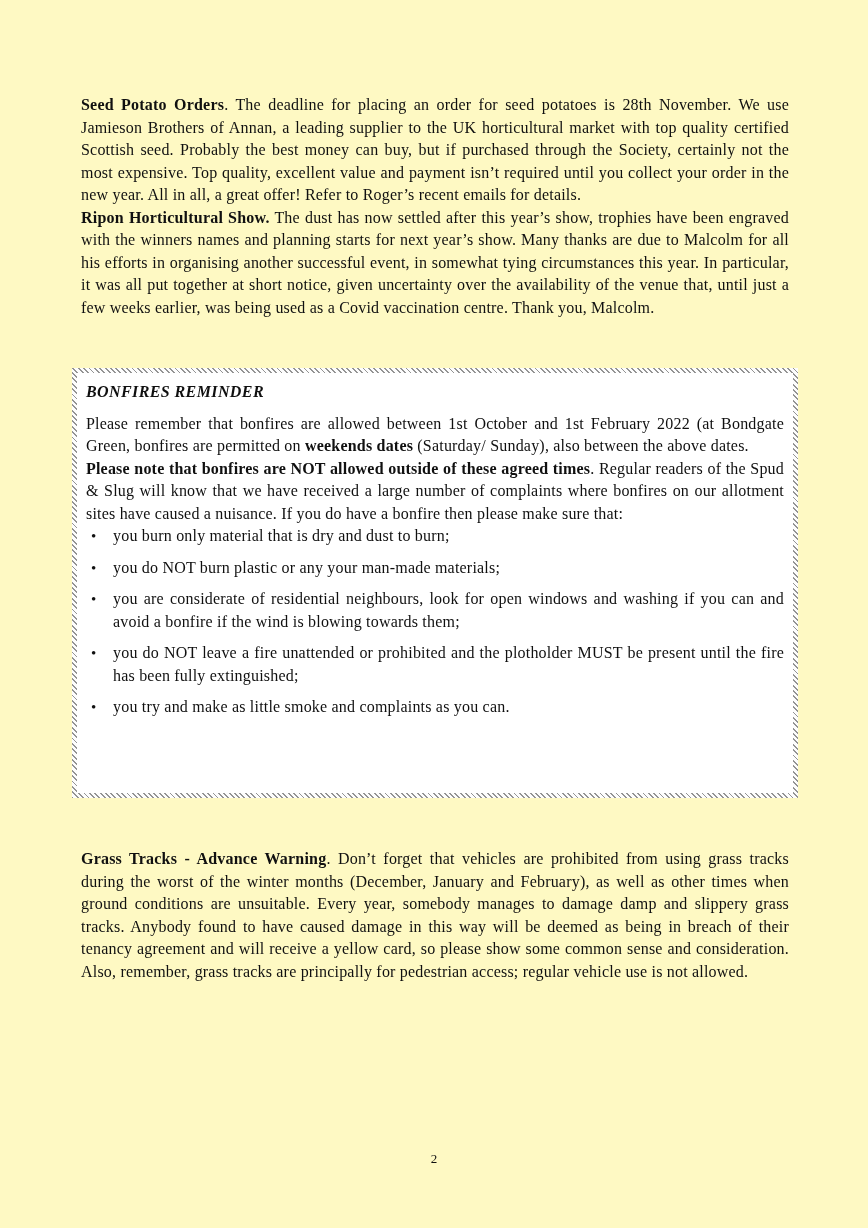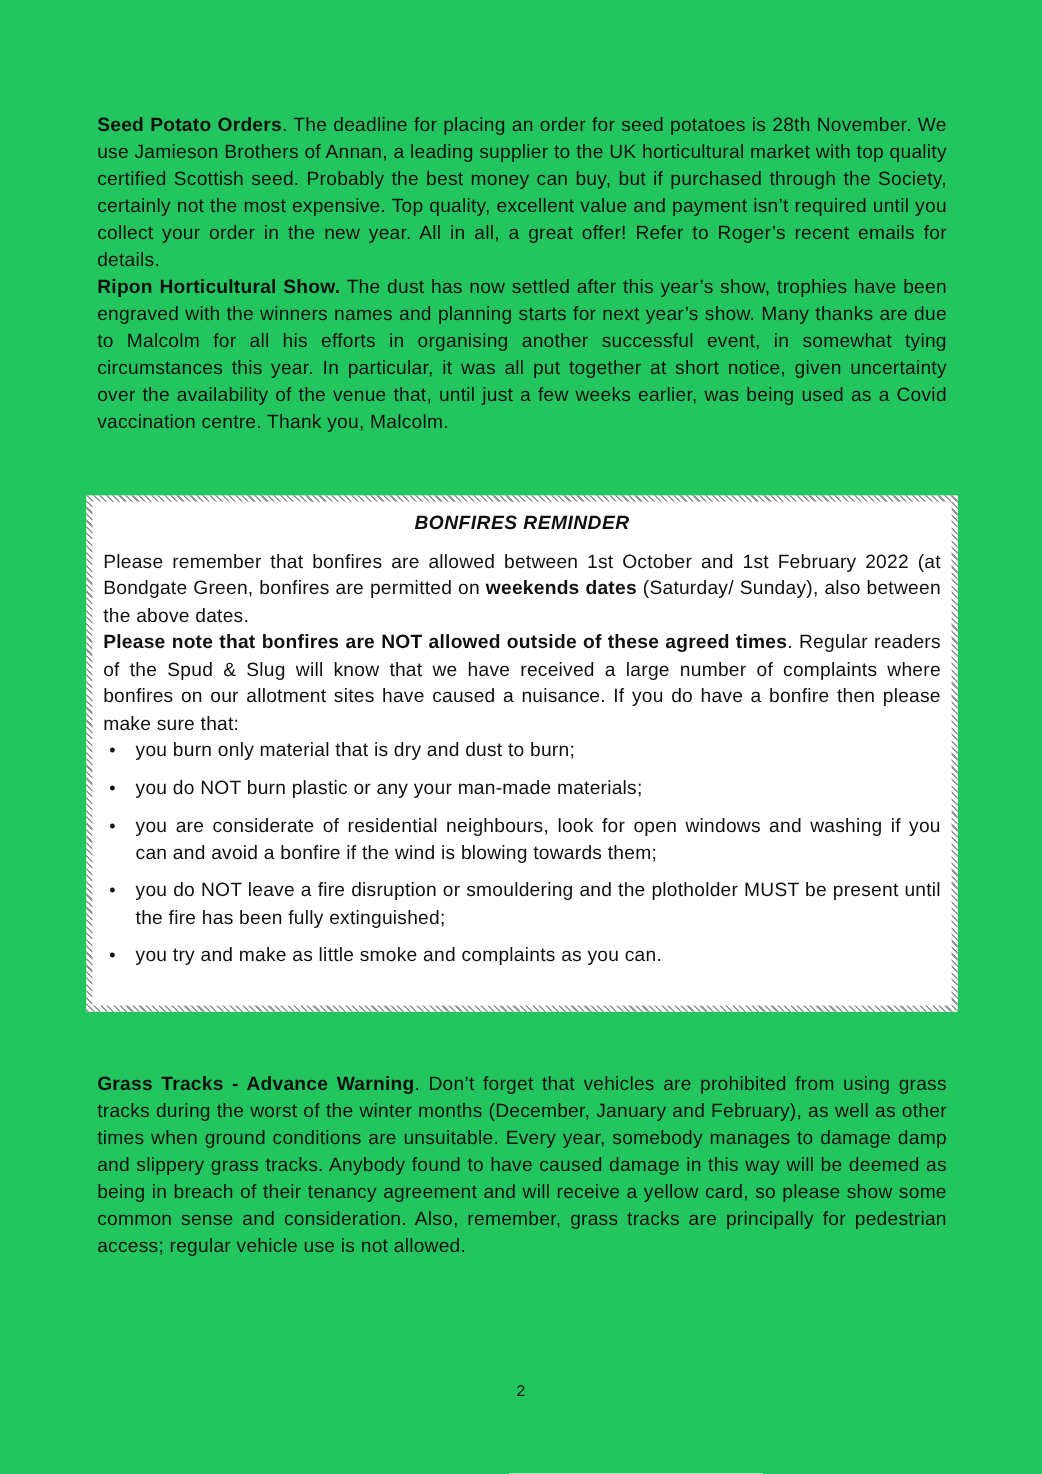--- a/index.html
+++ b/index.html
@@ -1,42 +1,42 @@
 <!DOCTYPE html>
 <html><head>
 <meta charset="utf-8">
 <style>
   html, body { margin: 0; padding: 0; background: #ffffff; }
   .page {
     position: relative;
     width: 868px;
     height: 1228px;
-    background: #22c55e;
-    font-family: Liberation Sans, sans-serif;
+    background: #fef9c3;
+    font-family: Liberation Serif, serif;
     font-size: 16px;
     line-height: 22.5px;
     color: #101010;
     overflow: hidden;
   }
   .content { margin: 0 79px 0 81px; padding-top: 94px; }
   p.para { margin: 0; text-align: justify; letter-spacing: 0.2px; }
   .sec-title { font-weight: bold; }
   .sec-seed { margin-bottom: 57px; }
   .sec-ripon { margin-bottom: 0; }
   .reminder-box {
     box-sizing: border-box;
     margin: 49px -9px 50px -9px;
     min-height: 430px;
     border: 5px solid #9a9a9a;
     border-image: repeating-linear-gradient(45deg, #949494 0 1.3px, #fdfdfd 1.3px 3.8px) 5;
     padding: 8px 9px 18px 9px;
     background: #ffffff;
   }
   .box-title {
-    text-align: center;
+    text-align: left;
     font-weight: bold;
     font-style: italic;
     margin: 0 0 9px 0;
     letter-spacing: 0.4px;
   }
   .box-para1 { margin-bottom: 12px; }
   .box-para2 { margin-bottom: 11px; }
   ul.bullets { list-style: none; margin: 0; padding: 0; }
   ul.bullets li { display: flex; align-items: flex-start; margin-bottom: 9px; }
   ul.bullets li:last-child { margin-bottom: 0; }
@@ -83,21 +83,21 @@
         <li>
           <span class="bullet-marker">•</span>
           <span class="bullet-text">you do NOT burn plastic or any your man-made materials;</span>
         </li>
         <li>
           <span class="bullet-marker">•</span>
           <span class="bullet-text">you are considerate of residential neighbours, look for open windows and washing if you can and avoid a bonfire if the wind is blowing towards them;</span>
         </li>
         <li>
           <span class="bullet-marker">•</span>
-          <span class="bullet-text">you do NOT leave a fire disruption or smouldering and the plotholder MUST be present until the fire has been fully extinguished;</span>
+          <span class="bullet-text">you do NOT leave a fire unattended or prohibited and the plotholder MUST be present until the fire has been fully extinguished;</span>
         </li>
         <li>
           <span class="bullet-marker">•</span>
           <span class="bullet-text">you try and make as little smoke and complaints as you can.</span>
         </li>
       </ul>
     </div>
 
     <p class="para sec-grass"><span class="sec-title">Grass Tracks - Advance Warning</span><span>.  Don’t forget that vehicles are prohibited from using grass tracks during the worst of the winter months (December, January and February), as well as other times when ground conditions are unsuitable.  Every year, somebody manages to damage damp and slippery grass tracks.  Anybody found to have caused damage in this way will be deemed as being in breach of their tenancy agreement and will receive a yellow card, so please show some common sense and consideration.  Also, remember, grass tracks are principally for pedestrian access; regular vehicle use is not allowed.</span></p>
 

